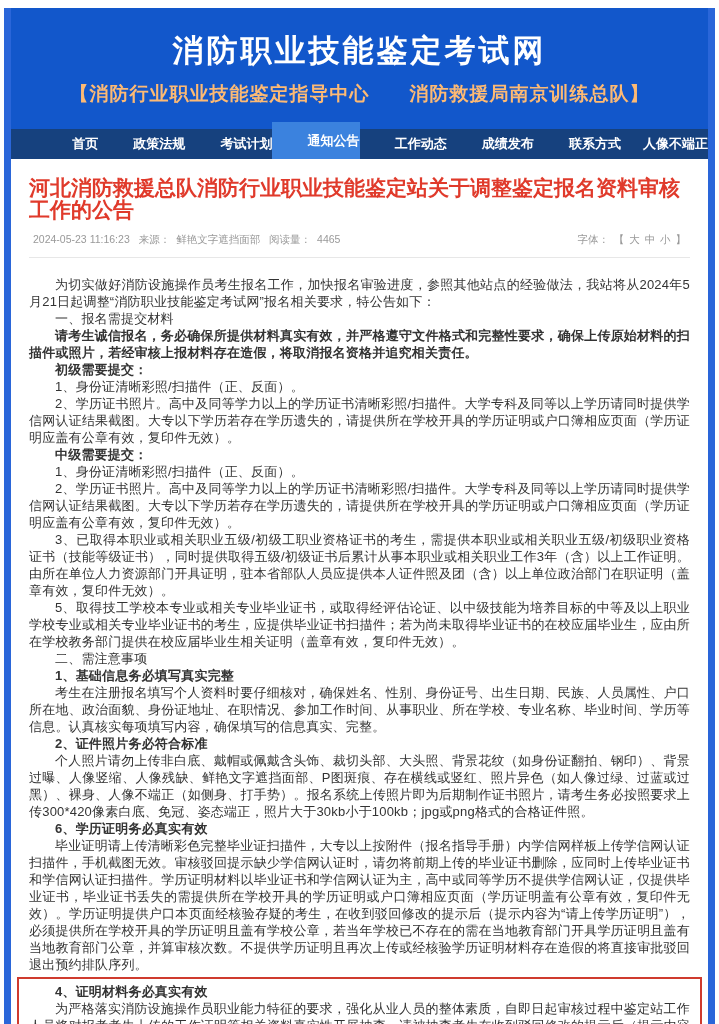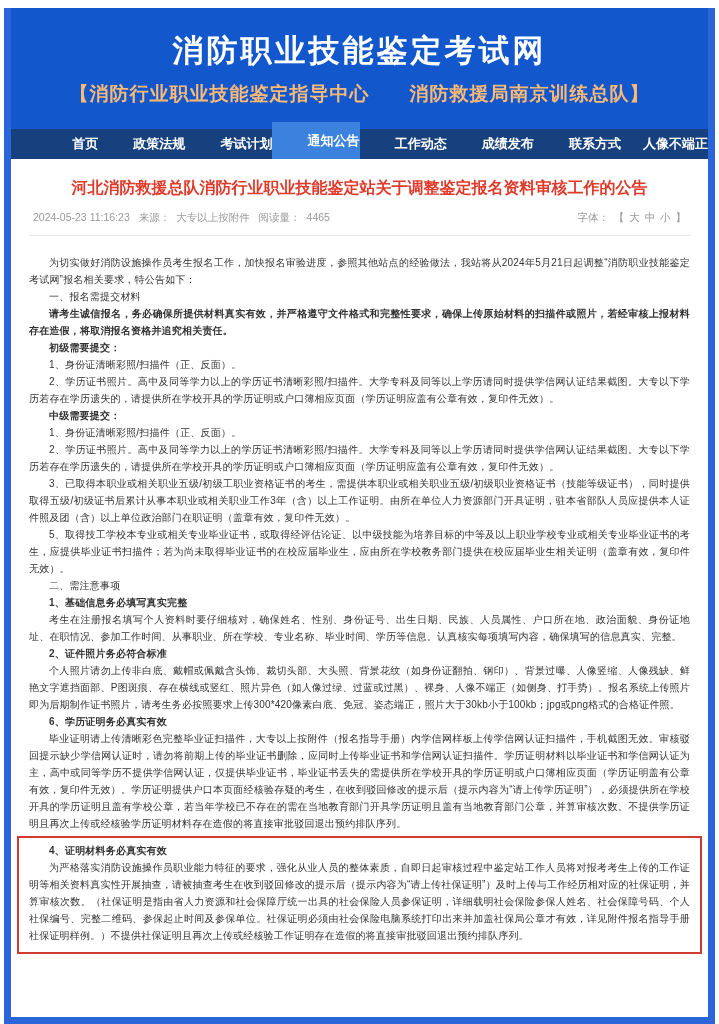--- a/index.html
+++ b/index.html
@@ -55,42 +55,42 @@
     background:var(--nav-active-bg,#3b82de);
     height:37px;
     line-height:37px;
     margin-top:-7px;
     position:relative;
     z-index:2;
   }
   .content { padding:16px 18px 0; }
   .article-title {
     color:var(--title-color,#e03a2b);
-    font-size:16px;
+    font-size:21px;
     font-weight:bold;
-    text-align:center;
+    text-align:left;
     line-height:22px;
     margin-top:2px;
   }
   .meta-row {
     display:flex;
     justify-content:space-between;
     align-items:center;
     color:var(--meta-text,#999999);
     font-size:10.5px;
     margin-top:12px;
     padding:0 4px 10px;
     border-bottom:1px solid #e7e7e7;
   }
   .meta-left span { margin-right:6px; }
   .meta-right span { margin-left:2px; }
   .font-size-option { cursor:pointer; }
   .article-body { margin-top:18px; }
   .para {
-    font-size:10px;
+    font-size:13px;
     line-height:17px;
     color:var(--body-text,#333333);
     text-indent:2em;
     text-align:justify;
     letter-spacing:0.2px;
   }
   .para.bold { font-weight:bold; }
   .highlight-box {
     border:2px solid var(--highlight-border,#cf3b2e);
     margin:4px -12px 0;
@@ -126,21 +126,21 @@
       <div class="nav-item">人像不端正</div>
     </nav>
 
   <main class="content">
 
     <h2 class="article-title">河北消防救援总队消防行业职业技能鉴定站关于调整鉴定报名资料审核工作的公告</h2>
 
     <div class="meta-row">
       <div class="meta-left">
         <span>2024-05-23 11:16:23</span>
-        <span>来源：</span><span>大专以上按附件</span>
+        <span>来源：</span><span>鲜艳文字遮挡面部</span>
         <span>阅读量：</span><span>4465</span>
       </div>
       <div class="meta-right">
         <span>字体：</span>
         <span>【</span>
         <span class="font-size-option">大</span>
         <span class="font-size-option">中</span>
         <span class="font-size-option">小</span>
         <span>】</span>
       </div>

